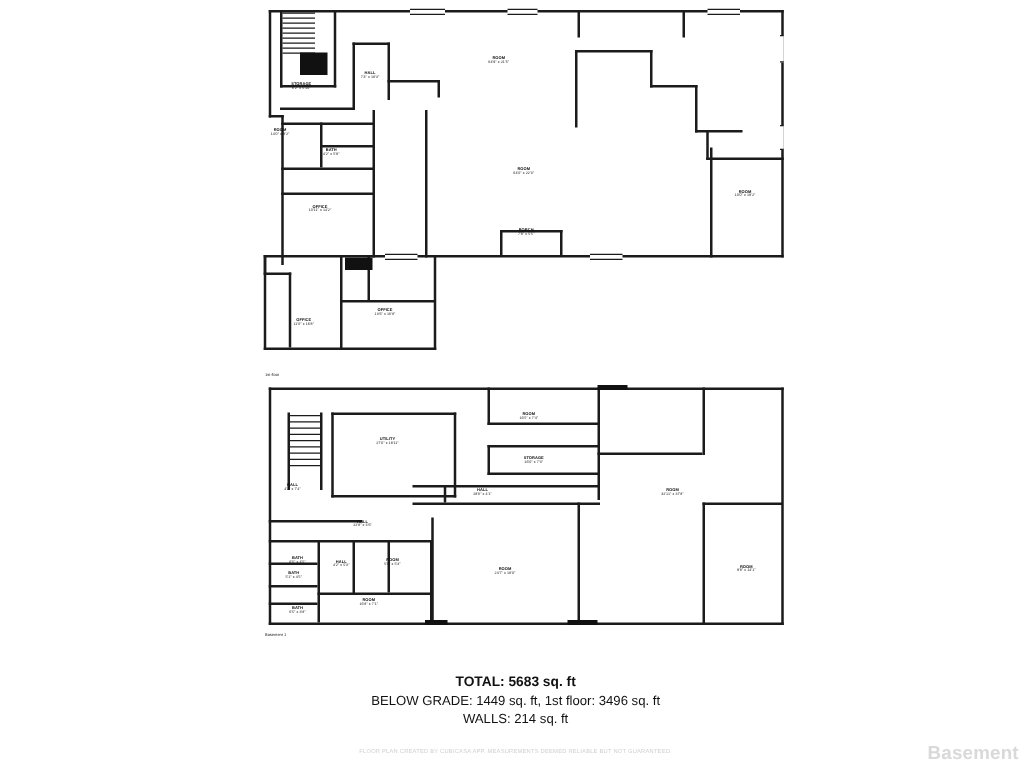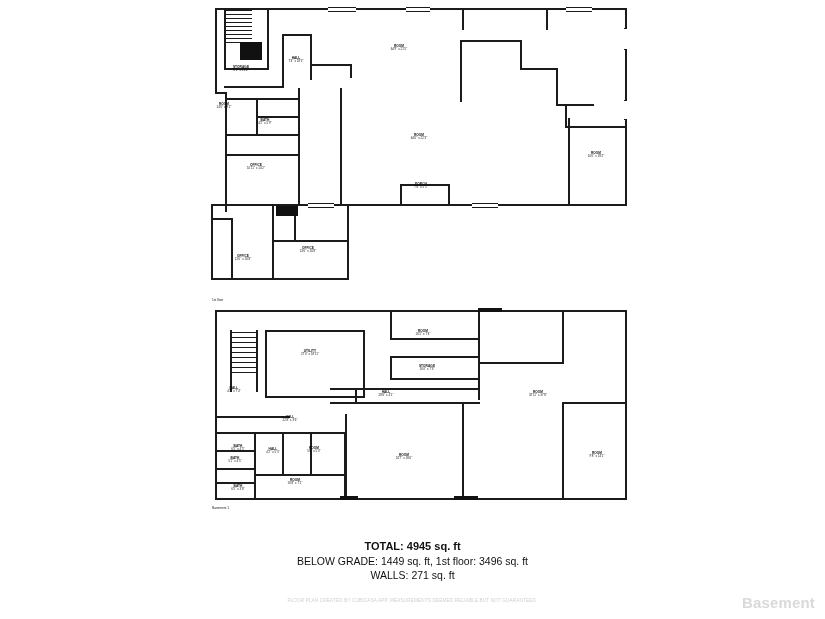--- a/index.html
+++ b/index.html
@@ -181,23 +181,23 @@
     <div class="wall" style="left:352px;top:0px;width:2px;height:54px;"></div>
 
     <div class="blk" style="left:268px;top:-2px;width:24px;height:4px;"></div>
     <div class="blk" style="left:244px;top:186px;width:24px;height:4px;"></div>
     <div class="blk" style="left:130px;top:186px;width:18px;height:4px;"></div>
 
     <div class="floor-tag" style="left:2px;top:196px;">Basement 1</div>
   </div>
 
   <div id="summary" style="top:540px;">
-    <div class="total">TOTAL: 4945 sq. ft</div>
+    <div class="total">TOTAL: 5683 sq. ft</div>
     <div class="line">BELOW GRADE: 1449 sq. ft, 1st floor: 3496 sq. ft</div>
-    <div class="line">WALLS: 271 sq. ft</div>
+    <div class="line">WALLS: 214 sq. ft</div>
   </div>
 
   <div id="disclaimer" style="top:598px;">FLOOR PLAN CREATED BY CUBICASA APP. MEASUREMENTS DEEMED RELIABLE BUT NOT GUARANTEED.</div>
   <div id="watermark">Basement</div>
 <div class="room-label" style="left: 241px; top: 69px;">
       <span class="nm">STORAGE</span>
       <span class="dim">8'2" x 5'10"</span>
     </div>
     <div class="room-label" style="left: 296px; top: 60px;">
       <span class="nm">HALL</span>

